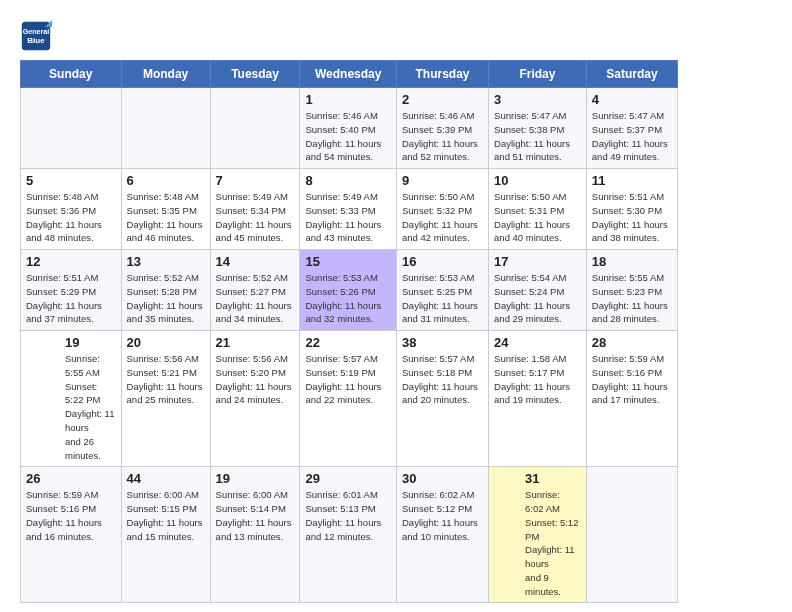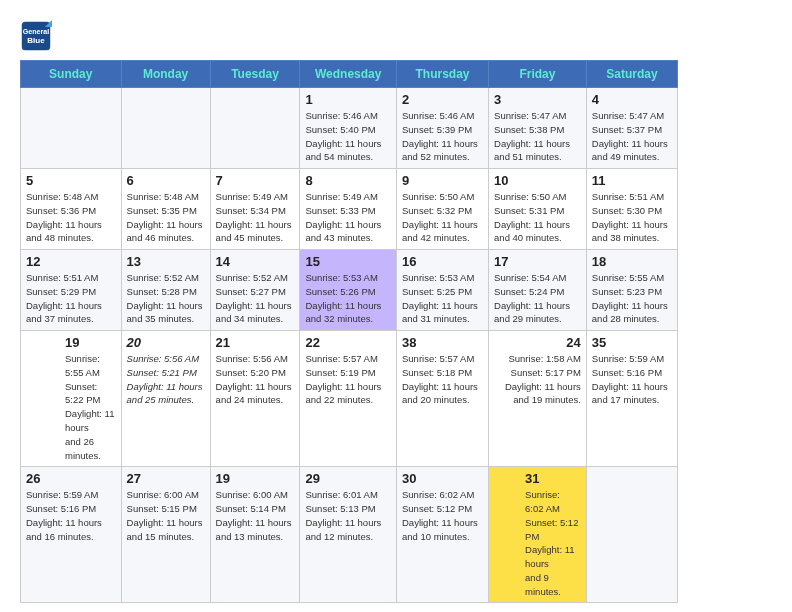--- a/index.html
+++ b/index.html
@@ -49,21 +49,21 @@
       text-align: center;
       margin-bottom: 8px;
     }
     .calendar {
       width: 100%;
       border-collapse: collapse;
       border: 1px solid #ccc;
     }
     .calendar th {
       background-color: #3d6bb5;
-      color: #5eead4;
+      color: #ffffff;
       font-size: 12px;
       font-weight: bold;
       padding: 6px 4px;
       text-align: center;
       border: 1px solid #5580c4;
     }
     .calendar td {
       vertical-align: top;
       border: 1px solid #ccc;
       padding: 4px 5px;
@@ -267,21 +267,21 @@
           </td>
         </tr>
         <tr>
           <td style="background-color: rgb(255, 255, 255); padding-left: 44px;">
             <span class="day-num">19</span>
             <div class="day-info" style="white-space: pre-line;">Sunrise: 5:55 AM
 Sunset: 5:22 PM
 Daylight: 11 hours
 and 26 minutes.</div>
           </td>
-          <td style="background-color: rgb(255, 255, 255); font-style: italic;">
+          <td style="background-color: rgb(255, 255, 255);">
             <span class="day-num">20</span>
             <div class="day-info" style="white-space: pre-line;">Sunrise: 5:56 AM
 Sunset: 5:21 PM
 Daylight: 11 hours
 and 25 minutes.</div>
           </td>
           <td style="background-color: rgb(255, 255, 255);">
             <span class="day-num">21</span>
             <div class="day-info" style="white-space: pre-line;">Sunrise: 5:56 AM
 Sunset: 5:20 PM
@@ -295,45 +295,45 @@
 Daylight: 11 hours
 and 22 minutes.</div>
           </td>
           <td style="background-color: rgb(255, 255, 255);">
             <span class="day-num">38</span>
             <div class="day-info" style="white-space: pre-line;">Sunrise: 5:57 AM
 Sunset: 5:18 PM
 Daylight: 11 hours
 and 20 minutes.</div>
           </td>
-          <td style="background-color: rgb(255, 255, 255); text-align: right;">
+          <td style="background-color: rgb(255, 255, 255);">
             <span class="day-num">24</span>
             <div class="day-info" style="white-space: pre-line;">Sunrise: 1:58 AM
 Sunset: 5:17 PM
 Daylight: 11 hours
 and 19 minutes.</div>
           </td>
           <td style="background-color: rgb(255, 255, 255);">
-            <span class="day-num">35</span>
+            <span class="day-num">28</span>
             <div class="day-info" style="white-space: pre-line;">Sunrise: 5:59 AM
 Sunset: 5:16 PM
 Daylight: 11 hours
 and 17 minutes.</div>
           </td>
         </tr>
         <tr>
           <td style="background-color: rgb(245, 247, 251);">
             <span class="day-num">26</span>
             <div class="day-info" style="white-space: pre-line;">Sunrise: 5:59 AM
 Sunset: 5:16 PM
 Daylight: 11 hours
 and 16 minutes.</div>
           </td>
           <td style="background-color: rgb(245, 247, 251);">
-            <span class="day-num">27</span>
+            <span class="day-num">44</span>
             <div class="day-info" style="white-space: pre-line;">Sunrise: 6:00 AM
 Sunset: 5:15 PM
 Daylight: 11 hours
 and 15 minutes.</div>
           </td>
           <td style="background-color: rgb(245, 247, 251);">
             <span class="day-num">19</span>
             <div class="day-info" style="white-space: pre-line;">Sunrise: 6:00 AM
 Sunset: 5:14 PM
 Daylight: 11 hours
@@ -346,21 +346,21 @@
 Daylight: 11 hours
 and 12 minutes.</div>
           </td>
           <td style="background-color: rgb(245, 247, 251);">
             <span class="day-num">30</span>
             <div class="day-info" style="white-space: pre-line;">Sunrise: 6:02 AM
 Sunset: 5:12 PM
 Daylight: 11 hours
 and 10 minutes.</div>
           </td>
-          <td style="background-color: #fde047; padding-left: 36px;">
+          <td style="background-color: #fef9c3; padding-left: 36px;">
             <span class="day-num">31</span>
             <div class="day-info" style="white-space: pre-line;">Sunrise: 6:02 AM
 Sunset: 5:12 PM
 Daylight: 11 hours
 and 9 minutes.</div>
           </td>
           <td class="empty-cell"></td>
         </tr>
       </tbody>
   </table>

